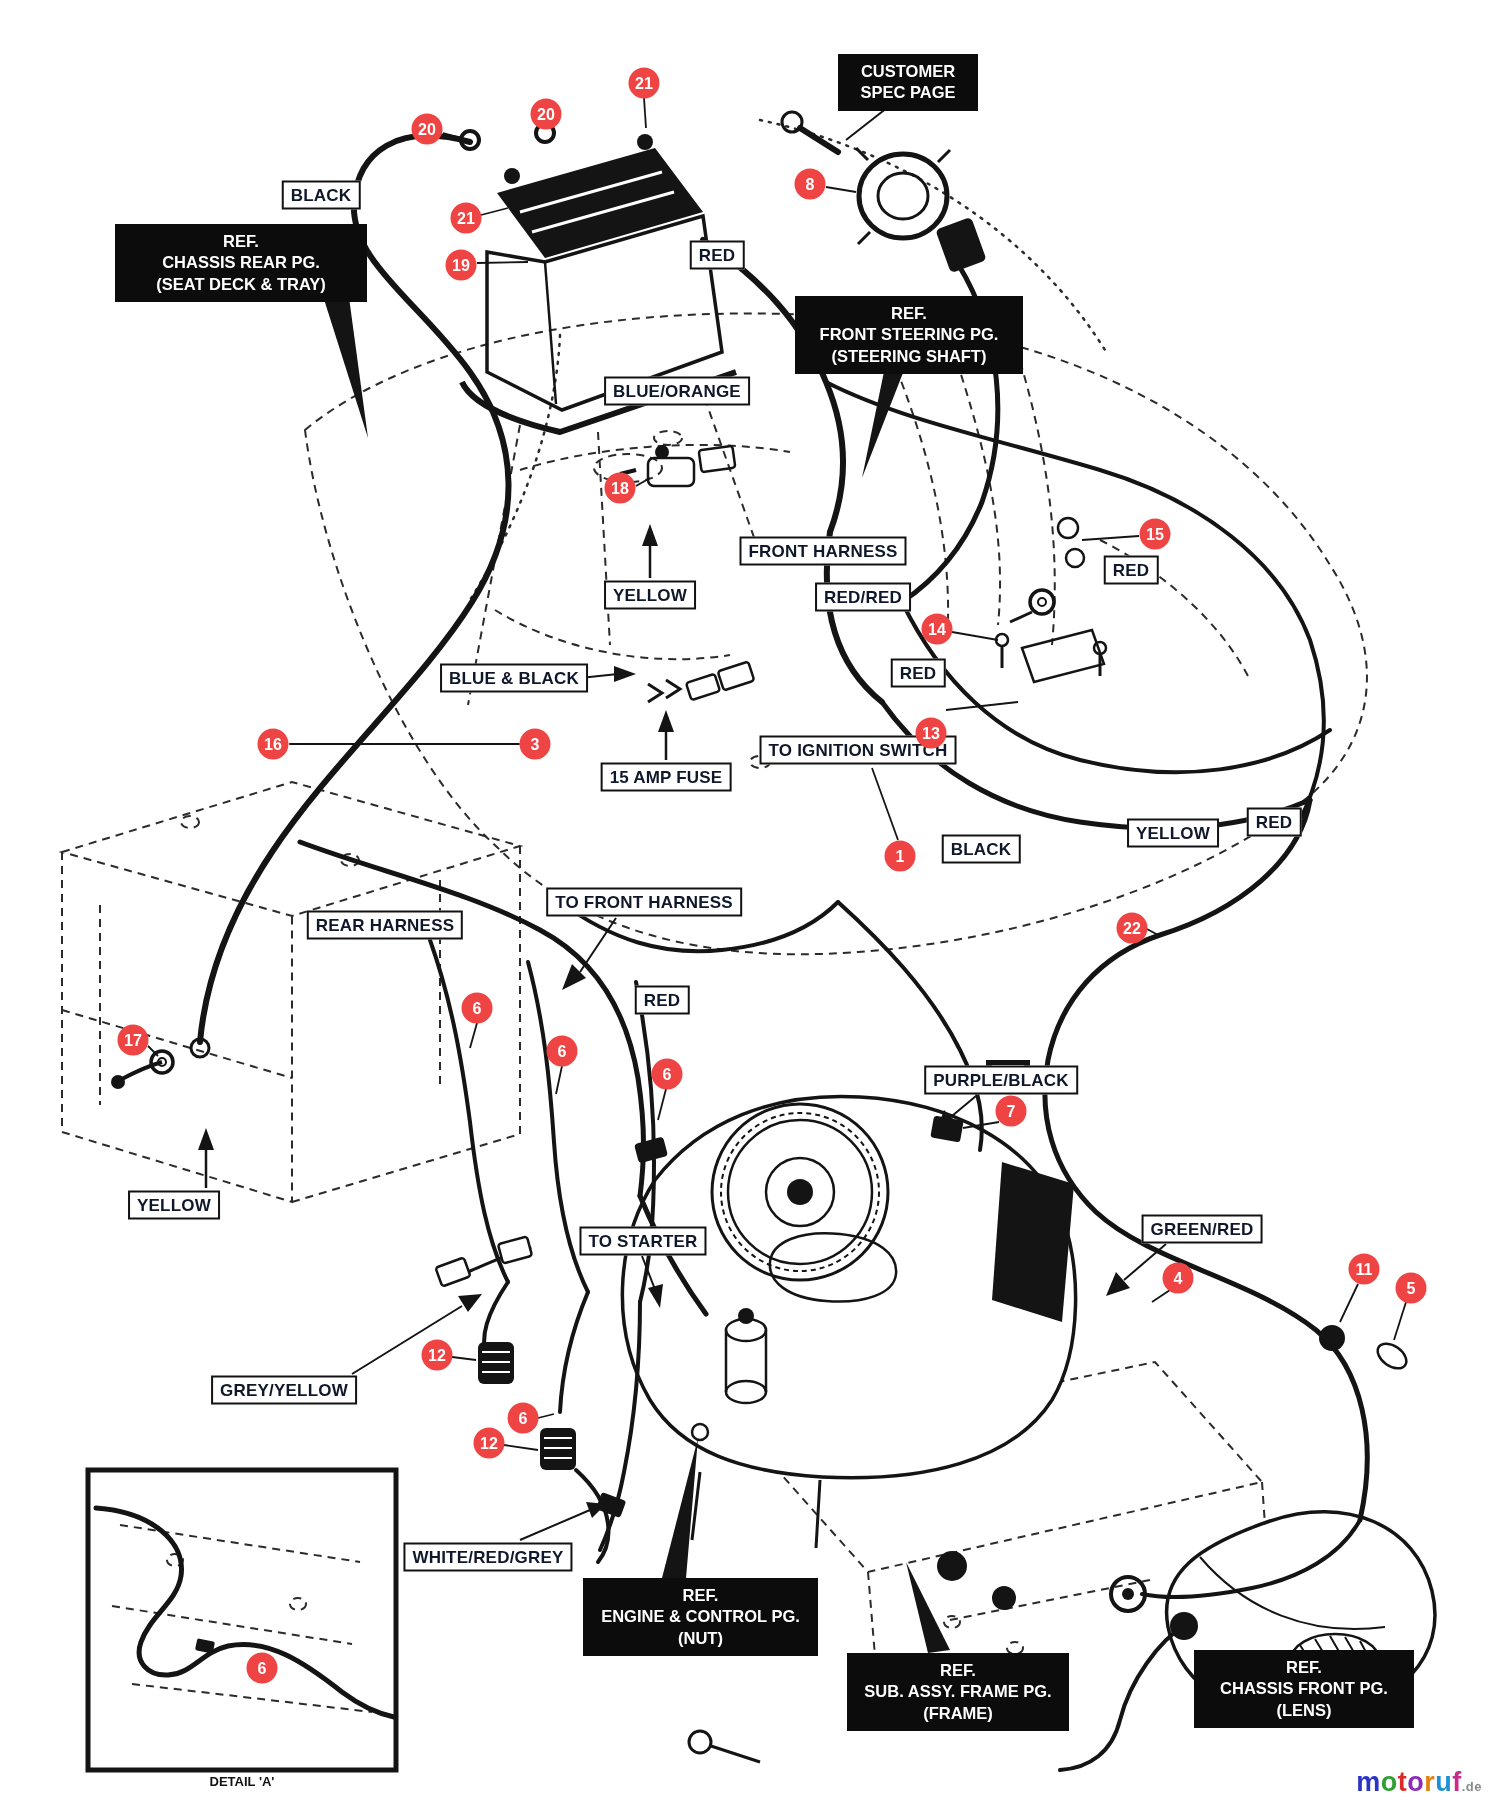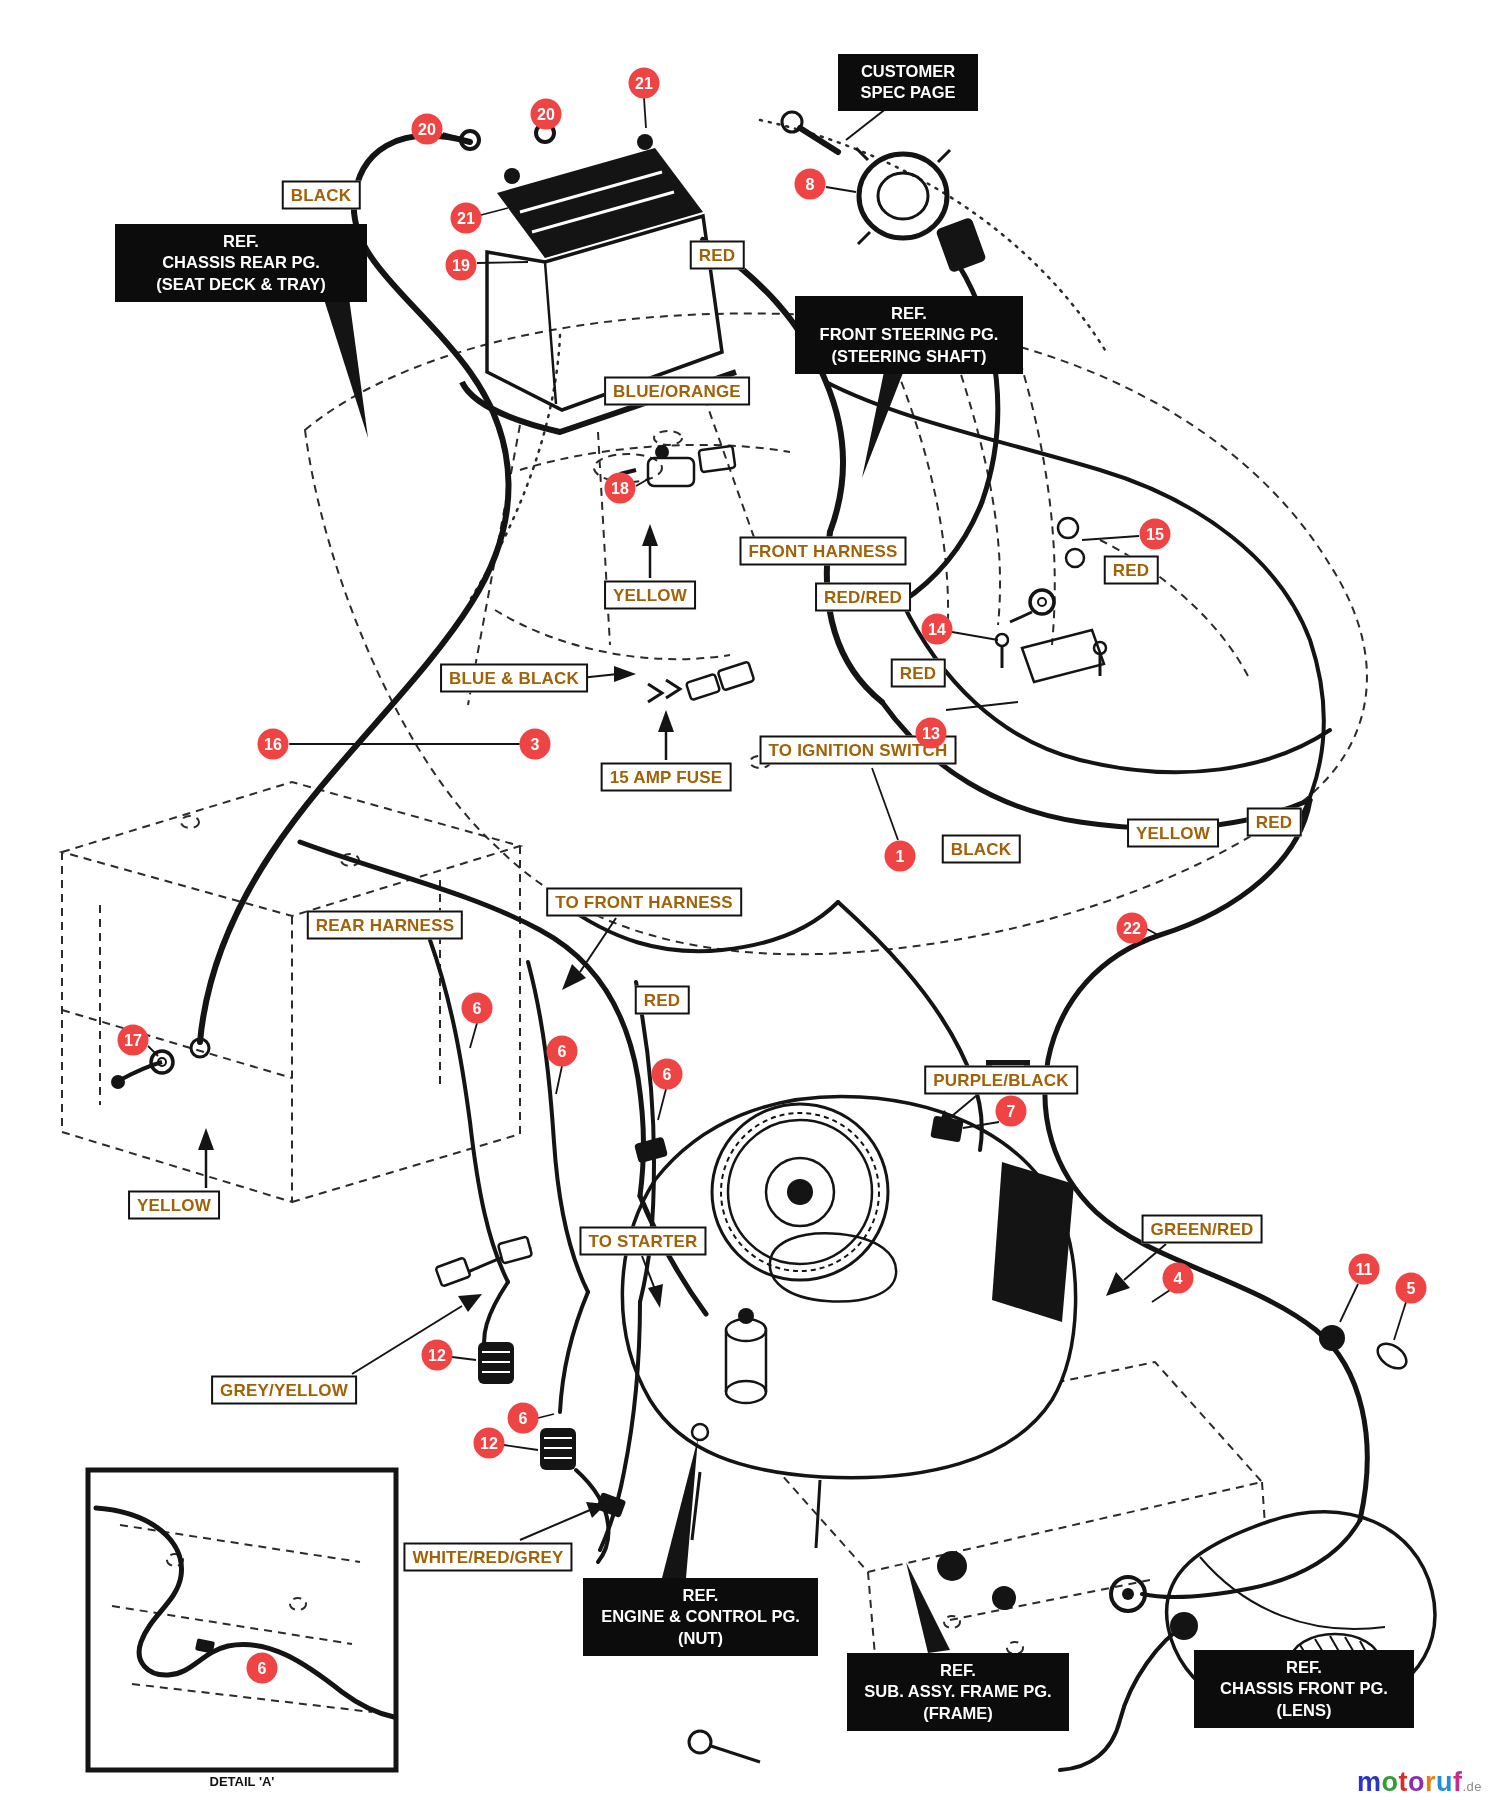--- a/index.html
+++ b/index.html
@@ -2,38 +2,38 @@
 <html><head>
 <meta charset="utf-8">
 <style>
   * { margin:0; padding:0; box-sizing:border-box; }
   html,body { background:#ffffff; }
   body { font-family:"Liberation Sans", sans-serif; }
   .stage { position:relative; width:1492px; height:1800px; background:#fff; overflow:hidden; }
   .stage > svg { position:absolute; left:0; top:0; }
   .wire-label {
     position:absolute; transform:translate(-50%,-50%);
-    background:#fff; border:2.5px solid #121212; color:#a16207;
+    background:#fff; border:2.5px solid #121212; color:#0f172a;
     font-weight:bold; font-size:17px; line-height:1; padding:4px 7px;
     white-space:nowrap; letter-spacing:.2px; z-index:3;
   }
   .ref-box {
     position:absolute; background:#0c0c0c; color:#fff; font-weight:bold;
     font-size:16.5px; line-height:1.3; text-align:center; padding:7px 9px;
     white-space:pre-line; z-index:3;
   }
   .callout {
     position:absolute; transform:translate(-50%,-50%);
     width:31px; height:31px; border-radius:50%; background:#ef4444; color:#fff;
     font-weight:bold; font-size:16px; display:flex; align-items:center; justify-content:center;
     z-index:4;
   }
   .detail-label { position:absolute; transform:translate(-50%,0); font-weight:bold; font-size:13px; color:#121212; z-index:3; }
   .watermark { position:absolute; right:10px; bottom:2px; font-size:27px; font-weight:bold; z-index:5; letter-spacing:.5px; }
-  .watermark .tld { font-size:13px; color:#8a8a8a; font-weight:normal; }
+  .watermark .tld { font-size:13px; color:#8a8a8a; font-weight:bold; }
 </style>
 </head>
 <body>
 
 <div class="stage">
 
   <svg width="1492" height="1800" viewBox="0 0 1492 1800">
 
     <g fill="none" stroke="#2b2b2b" stroke-width="2" stroke-dasharray="8 6">
       <path d="M305,430 C420,335 640,300 860,318 C1070,335 1245,425 1330,565 C1388,655 1378,745 1298,805 C1175,895 1000,942 858,952 C700,964 578,928 498,848 C398,758 322,565 305,430 Z"></path>

